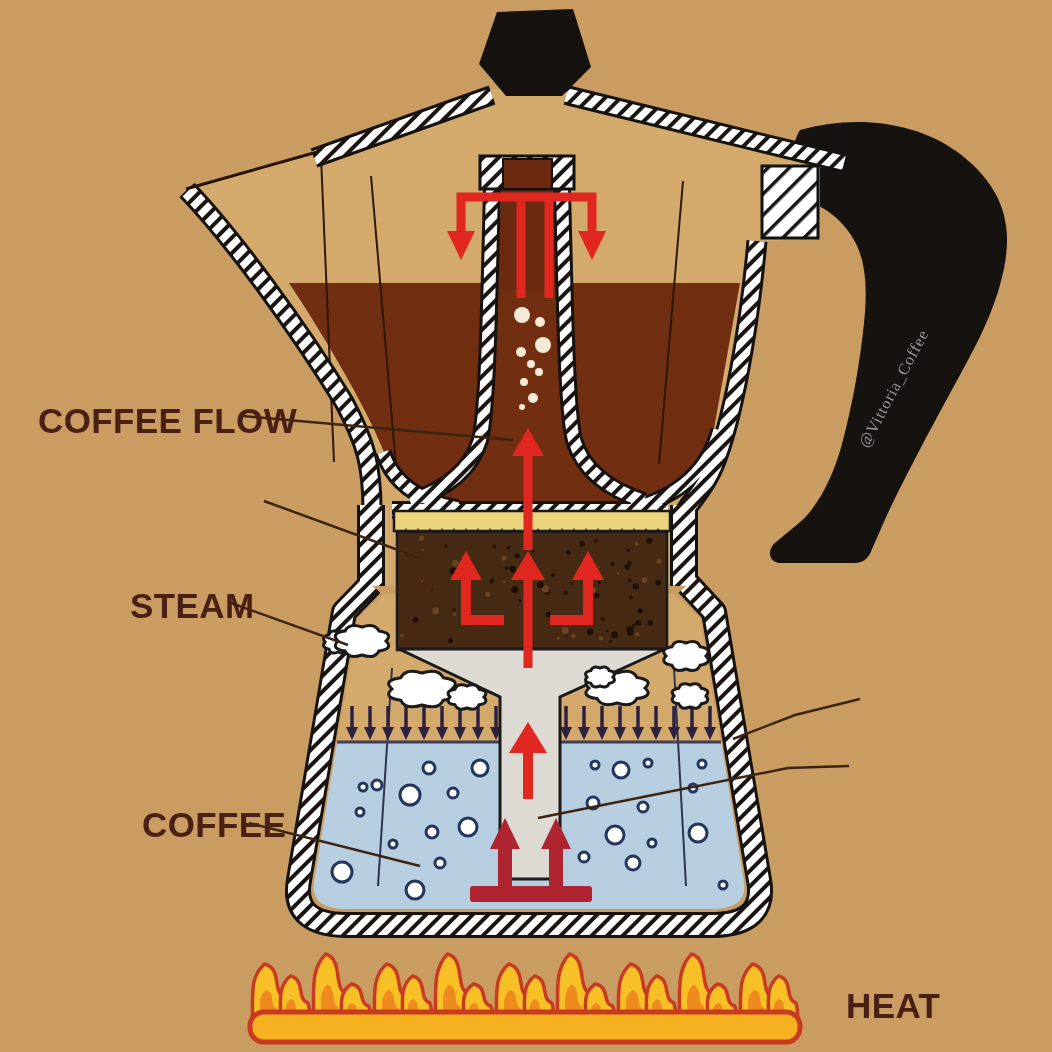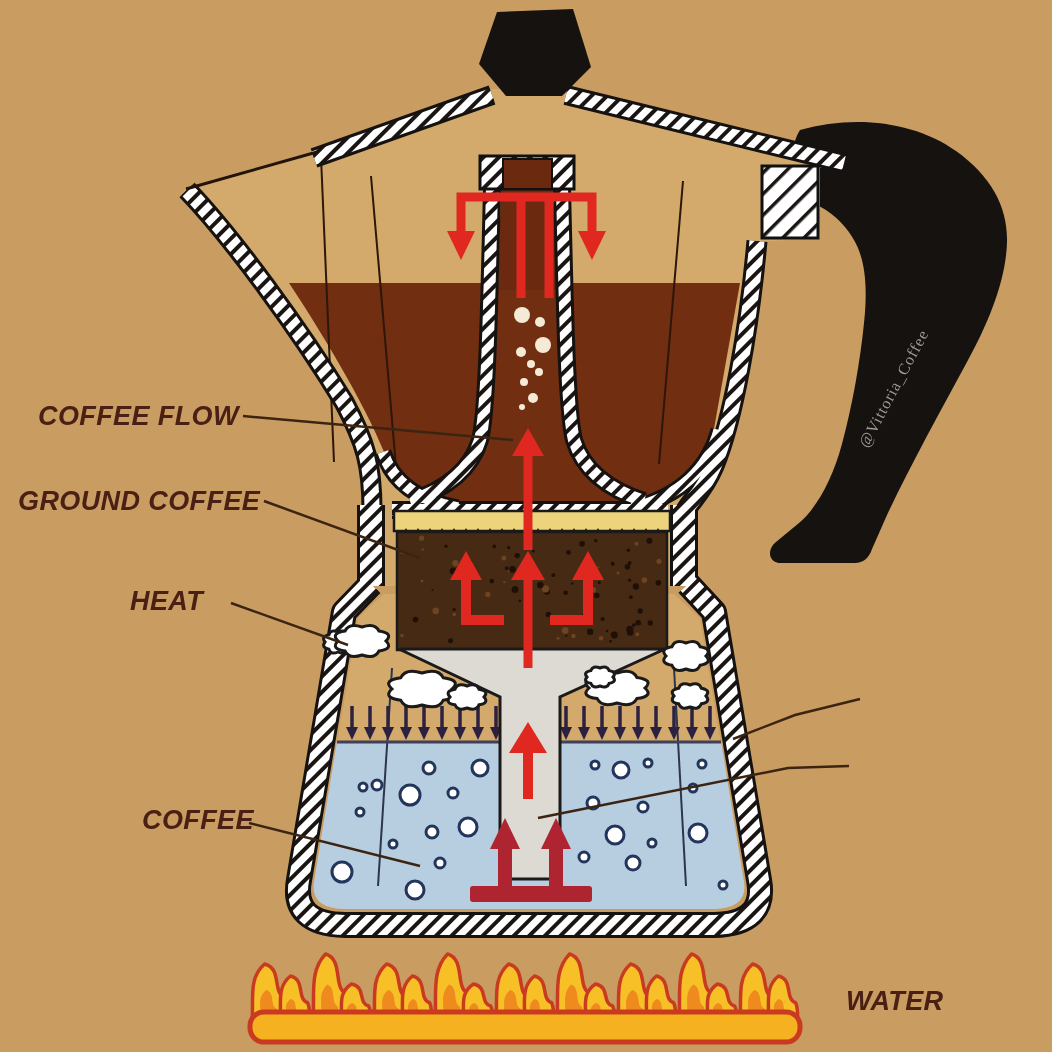--- a/index.html
+++ b/index.html
@@ -1,19 +1,19 @@
 <!DOCTYPE html>
 <html style="--background: #c99c61; --interior_tan: #d3aa6b; --label_text: #4a2015; --leader_line: #3c2413; --coffee: #722e10; --column_coffee: #6b2a10; --grounds: #472a14; --plate_yellow: #ecd37c; --funnel_gray: #ddd9d3; --water_blue: #b7cde0; --bubble_stroke: #23355c; --arrow_red: #e02820; --arrow_dark_red: #ae2430; --pressure_arrow: #2d2142; --flame_fill: #f8c027; --flame_outline: #c93b20; --flame_inner: #ef8b1e; --flame_bar: #f6b121; --outline_black: #151210; --watermark_gray: #9b9b9b;"><head>
 <meta charset="utf-8">
 <style>
   html,body{margin:0;padding:0;}
   body{font-family:"Liberation Sans", sans-serif;}
   #stage{position:relative;width:1052px;height:1052px;overflow:hidden;background:var(--background,#c99c61);}
   #art{position:absolute;left:0;top:0;}
-  .lbl{position:absolute;font-weight:bold;font-size:27px;letter-spacing:.4px;color:var(--label_text,#4a2015);white-space:nowrap;font-style:italic;}
+  .lbl{position:absolute;font-weight:bold;font-size:35px;letter-spacing:.4px;color:var(--label_text,#4a2015);white-space:nowrap;}
 </style>
 </head>
 <body>
 
 <div id="stage">
   <svg id="art" width="1052" height="1052" viewBox="0 0 1052 1052">
     <defs>
       <pattern id="hatch" width="11" height="11" patternUnits="userSpaceOnUse" patternTransform="rotate(45)">
         <rect width="11" height="11" fill="#ffffff"></rect>
         <rect width="4" height="11" fill="#1a1512"></rect>
@@ -470,17 +470,16 @@
     C 766.36,1013.068 765.46,1018.172 766,1022 Z" fill="var(--flame_inner,#ef8b1e)" stroke="none"></path>
         <path d="M 774,1022
     C 776,1012.8 770,1004.75 778.9,999
     C 785.9,1000.84 781.7,1010.5 786.88,1012.34
     C 788.28,1015.56 787.58,1019.24 788,1022 Z" fill="var(--flame_inner,#ef8b1e)" stroke="none"></path>
       </g>
     <rect x="250" y="1012" width="550" height="30" rx="14" style="fill:var(--flame_bar,#f6b121);stroke:var(--flame_outline,#c93b20)" stroke-width="5"></rect>
   </svg>
 
   <div class="lbl" style="left:38px;top:401px">COFFEE FLOW</div>
-  <div class="lbl" style="left:18px;top:486px">GROUND COFFEE</div>
-  <div class="lbl" style="left:130px;top:586px">HEAT</div>
+  <div class="lbl" style="left:130px;top:586px">STEAM</div>
   <div class="lbl" style="left:142px;top:805px">COFFEE</div>
-  <div class="lbl" style="left:846px;top:986px">WATER</div>
+  <div class="lbl" style="left:846px;top:986px">HEAT</div>
 </div>
 
 </body></html>

